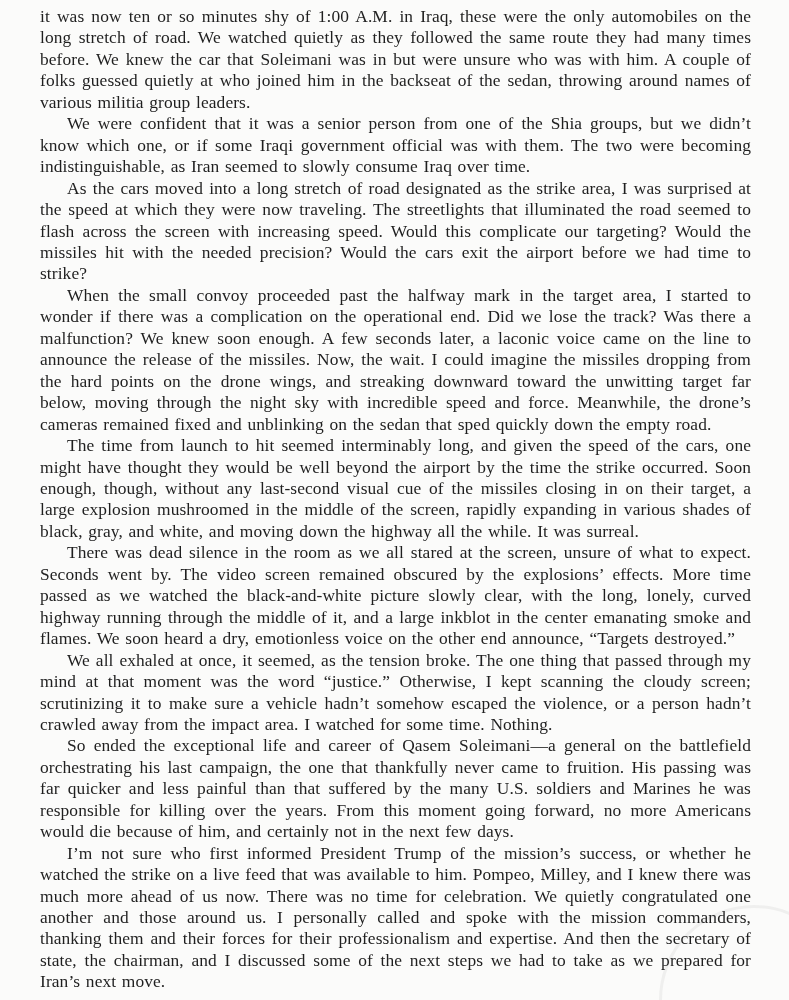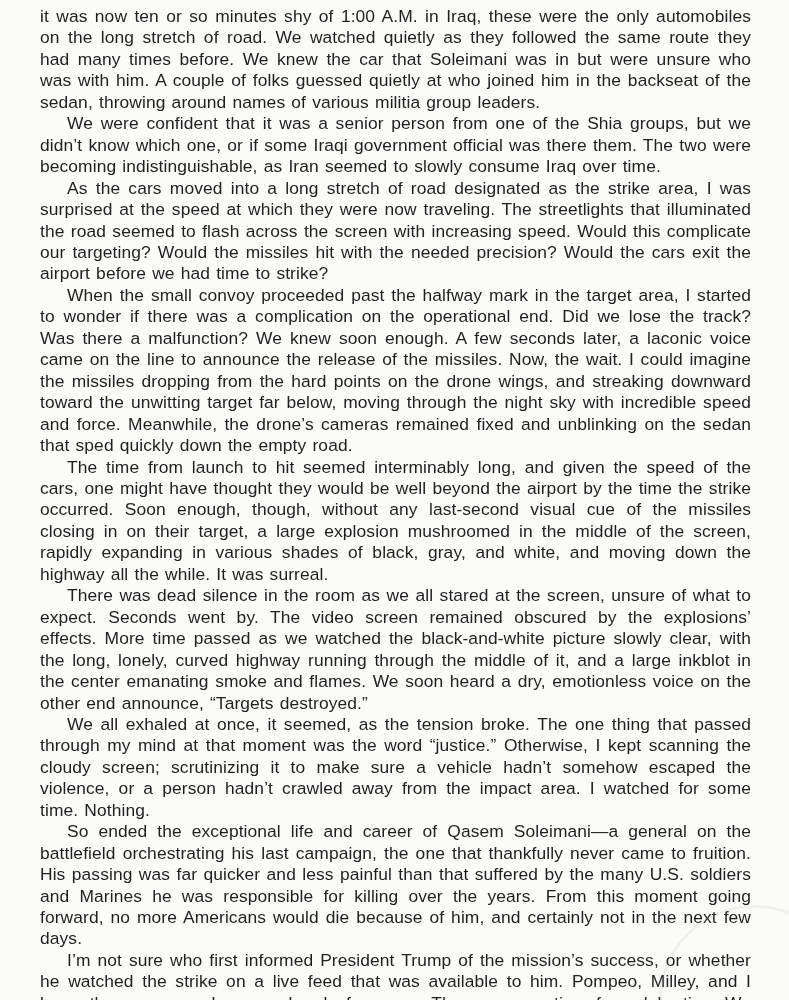--- a/index.html
+++ b/index.html
@@ -14,21 +14,21 @@
     height: 1000px;
     background: var(--bg);
     overflow: hidden;
   }
   .page {
     position: relative;
     width: 789px;
     height: 1000px;
     background: var(--bg);
     color: var(--text);
-    font-family: Liberation Sans, sans-serif;
+    font-family: Liberation Serif, serif;
   }
   .text-column {
     position: absolute;
     left: 40px;
     right: 38px;
     top: 6px;
     font-size: 17.4px;
     line-height: 21.45px;
     text-align: justify;
     word-spacing: 1.2px;
@@ -51,21 +51,21 @@
     border: 3px solid rgba(140, 140, 140, 0.10);
     pointer-events: none;
   }
 </style>
 </head>
 <body>
 
 <div class="page">
   <div class="text-column">
       <p class="para">it was now ten or so minutes shy of 1:00 A.M. in Iraq, these were the only automobiles on the long stretch of road. We watched quietly as they followed the same route they had many times before. We knew the car that Soleimani was in but were unsure who was with him. A couple of folks guessed quietly at who joined him in the backseat of the sedan, throwing around names of various militia group leaders.</p>
-      <p class="para indent">We were confident that it was a senior person from one of the Shia groups, but we didn’t know which one, or if some Iraqi government official was there them. The two were becoming indistinguishable, as Iran seemed to slowly consume Iraq over time.</p>
+      <p class="para indent">We were confident that it was a senior person from one of the Shia groups, but we didn’t know which one, or if some Iraqi government official was with them. The two were becoming indistinguishable, as Iran seemed to slowly consume Iraq over time.</p>
       <p class="para indent">As the cars moved into a long stretch of road designated as the strike area, I was surprised at the speed at which they were now traveling. The streetlights that illuminated the road seemed to flash across the screen with increasing speed. Would this complicate our targeting? Would the missiles hit with the needed precision? Would the cars exit the airport before we had time to strike?</p>
       <p class="para indent">When the small convoy proceeded past the halfway mark in the target area, I started to wonder if there was a complication on the operational end. Did we lose the track? Was there a malfunction? We knew soon enough. A few seconds later, a laconic voice came on the line to announce the release of the missiles. Now, the wait. I could imagine the missiles dropping from the hard points on the drone wings, and streaking downward toward the unwitting target far below, moving through the night sky with incredible speed and force. Meanwhile, the drone’s cameras remained fixed and unblinking on the sedan that sped quickly down the empty road.</p>
       <p class="para indent">The time from launch to hit seemed interminably long, and given the speed of the cars, one might have thought they would be well beyond the airport by the time the strike occurred. Soon enough, though, without any last-second visual cue of the missiles closing in on their target, a large explosion mushroomed in the middle of the screen, rapidly expanding in various shades of black, gray, and white, and moving down the highway all the while. It was surreal.</p>
       <p class="para indent">There was dead silence in the room as we all stared at the screen, unsure of what to expect. Seconds went by. The video screen remained obscured by the explosions’ effects. More time passed as we watched the black-and-white picture slowly clear, with the long, lonely, curved highway running through the middle of it, and a large inkblot in the center emanating smoke and flames. We soon heard a dry, emotionless voice on the other end announce, “Targets destroyed.”</p>
       <p class="para indent">We all exhaled at once, it seemed, as the tension broke. The one thing that passed through my mind at that moment was the word “justice.” Otherwise, I kept scanning the cloudy screen; scrutinizing it to make sure a vehicle hadn’t somehow escaped the violence, or a person hadn’t crawled away from the impact area. I watched for some time. Nothing.</p>
       <p class="para indent">So ended the exceptional life and career of Qasem Soleimani—a general on the battlefield orchestrating his last campaign, the one that thankfully never came to fruition. His passing was far quicker and less painful than that suffered by the many U.S. soldiers and Marines he was responsible for killing over the years. From this moment going forward, no more Americans would die because of him, and certainly not in the next few days.</p>
       <p class="para indent">I’m not sure who first informed President Trump of the mission’s success, or whether he watched the strike on a live feed that was available to him. Pompeo, Milley, and I knew there was much more ahead of us now. There was no time for celebration. We quietly congratulated one another and those around us. I personally called and spoke with the mission commanders, thanking them and their forces for their professionalism and expertise. And then the secretary of state, the chairman, and I discussed some of the next steps we had to take as we prepared for Iran’s next move.</p>
     </div>
   <div class="watermark-circle"></div>
 </div>

